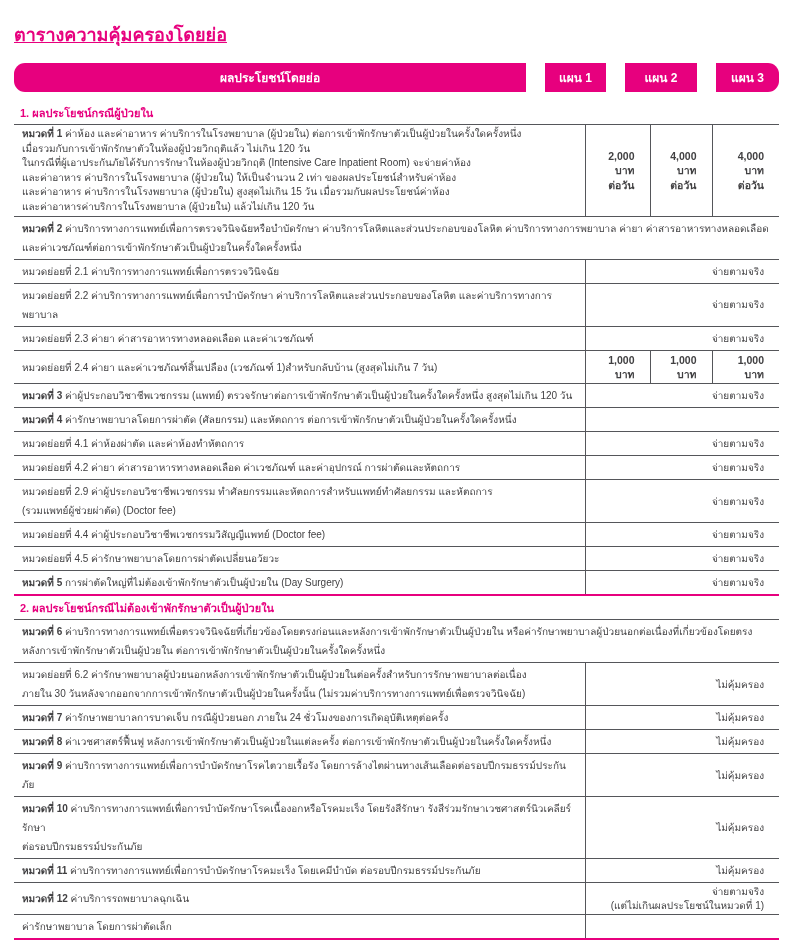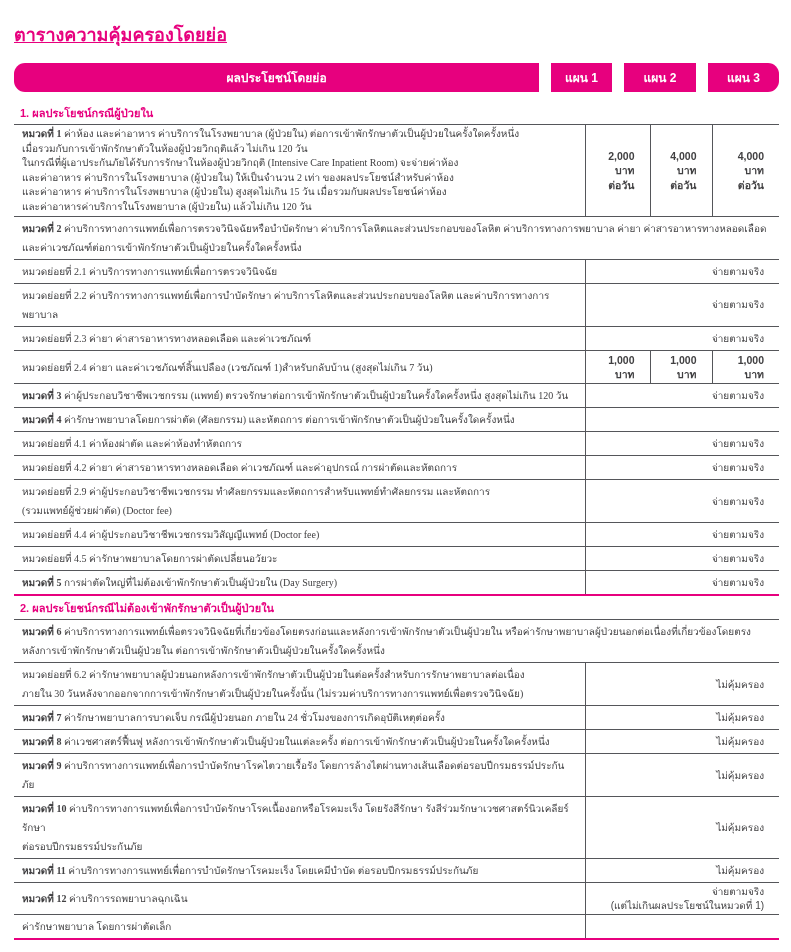--- a/index.html
+++ b/index.html
@@ -17,59 +17,59 @@
   .page{padding:12px 12px 10px 14px;}
   .title{
     color:var(--magenta);
     font-weight:bold;
     font-size:18px;
     margin:8px 0 14px 0;
     text-decoration:underline;
   }
   .header-bar{
     display:flex;
-    gap:12px;
+    gap:19px;
     height:29px;
     width:765px;
     margin-bottom:9px;
   }
   .header-bar .seg{
     background:var(--magenta);
     color:#fff;
     font-weight:bold;
     font-size:12px;
     display:flex;
     align-items:center;
     justify-content:center;
   }
   .seg.desc-seg{flex:1;border-radius:11px 0 0 11px;}
   .seg.p1{width:61px;}
   .seg.p2{width:72px;}
-  .seg.p3{width:71px;border-radius:0 11px 11px 0;}
+  .seg.p3{width:63px;border-radius:0 11px 11px 0;}
 
   table.benefits{
     width:765px;
     border-collapse:collapse;
     table-layout:fixed;
     font-size:10px;
   }
   td{
     border-bottom:1px solid var(--line);
     vertical-align:middle;
     padding:2px 6px;
   }
   tr.section-row td{
     color:var(--magenta);
     font-weight:bold;
     font-size:11px;
     border-top:2px solid var(--magenta);
     padding:3px 6px 2px 6px;
   }
   tr.section-row.first td{border-top:none;}
-  td.desc{padding:2px 8px;font-family:Liberation Serif, serif;}
+  td.desc{padding:2px 8px;}
   td.desc .ln{line-height:1.9;}
   td.desc.tight .ln{line-height:1.45;}
   td.vcell{
     border-left:1px solid var(--line);
     text-align:right;
     padding:2px 15px;
   }
   td.vcell div{line-height:1.35;}
   .money{font-weight:bold;font-size:10.5px;}
   tbody tr:last-child td{border-bottom:2px solid var(--magenta);}

